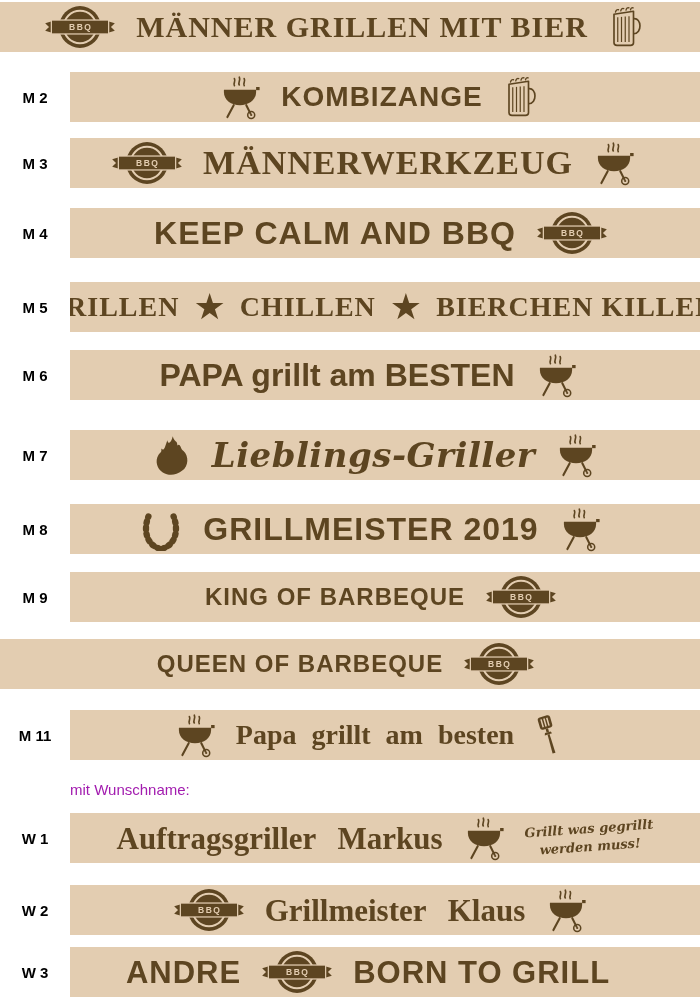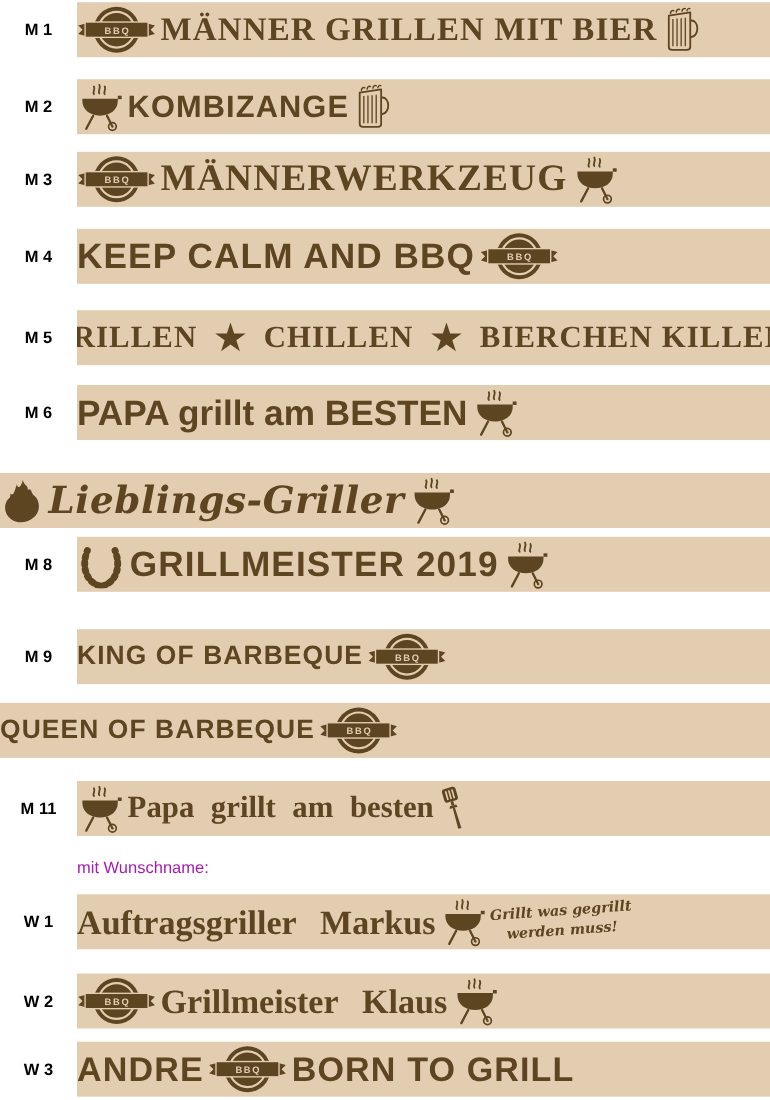--- a/index.html
+++ b/index.html
@@ -7,21 +7,21 @@
     width:700px;height:1000px;background:#ffffff;position:relative;overflow:hidden;
     font-family:"Liberation Sans",sans-serif;
   }
   .row{position:absolute;left:0;width:700px;height:50px;display:flex;}
   .rowlabel{
     width:70px;flex:0 0 70px;display:flex;align-items:center;justify-content:center;
     font-weight:bold;font-size:15px;color:#000;
   }
   .banner{
     flex:1;background:#e3cdb1;color:#5d4521;display:flex;align-items:center;
-    justify-content:flex-start;gap:4px;overflow:hidden;
+    justify-content:center;gap:20px;overflow:hidden;
   }
   .banner.center{justify-content:center;gap:14px;}
   .txt{white-space:nowrap;line-height:1;}
   .sten-serif{font-family:"Liberation Serif",serif;font-weight:bold;letter-spacing:1px;}
   .sten-sans{font-family:"Liberation Sans",sans-serif;font-weight:bold;letter-spacing:1px;}
   .grunge{font-family:"Liberation Sans",sans-serif;font-weight:bold;letter-spacing:0;}
   .script{font-family:"DejaVu Serif",serif;font-style:italic;font-weight:bold;letter-spacing:.5px;}
   .serif{font-family:"Liberation Serif",serif;font-weight:bold;word-spacing:8px;}
   .fs28{font-size:28px}.fs30{font-size:30px}.fs31{font-size:31px}.fs32{font-size:32px}
   .fs33{font-size:24px}.fs34{font-size:34px}.fs40{font-size:28px}
@@ -106,21 +106,20 @@
         </g>
         <rect x="17.8" y="19" width="3.4" height="5" fill="#5d4521"></rect>
         <path d="M15.5,24 h8 l1,3 h-10 Z" fill="#5d4521"></path>
         <path d="M18.3,27 L21,27 L21.8,53 L17.8,53 Z" fill="#5d4521"></path>
       </g>
     </symbol>
   </defs>
 </svg>
 
 <div class="row" style="top:2px">
-  <div class="rowlabel">M 1</div>
   <div class="banner" style="padding-right:12px">
     <svg class="ic ic-badge">
         <use href="#ic-badge"></use>
       </svg>
     <span class="txt sten-serif fs30">MÄNNER GRILLEN MIT BIER</span>
     <svg class="ic ic-beer">
         <use href="#ic-beer"></use>
       </svg>
   </div>
 </div>
@@ -176,32 +175,33 @@
   <div class="rowlabel">M 6</div>
   <div class="banner" style="padding-right:34px">
     <span class="txt grunge fs32">PAPA grillt am BESTEN</span>
     <svg class="ic ic-grill">
         <use href="#ic-grill"></use>
       </svg>
   </div>
 </div>
 
 <div class="row" style="top:430px">
+  <div class="rowlabel">M 7</div>
   <div class="banner" style="padding-right:21px">
     <svg class="ic ic-flame">
         <use href="#ic-flame"></use>
       </svg>
     <span class="txt script fs34">Lieblings-Griller</span>
     <svg class="ic ic-grill">
         <use href="#ic-grill"></use>
       </svg>
   </div>
 </div>
 
-<div class="row" style="top:488px">
+<div class="row" style="top:504px">
   <div class="rowlabel">M 8</div>
   <div class="banner" style="padding-right:30px">
     <svg class="ic ic-wreath">
         <use href="#ic-wreath"></use>
       </svg>
     <span class="txt sten-sans fs32">GRILLMEISTER 2019</span>
     <svg class="ic ic-grill">
         <use href="#ic-grill"></use>
       </svg>
   </div>

